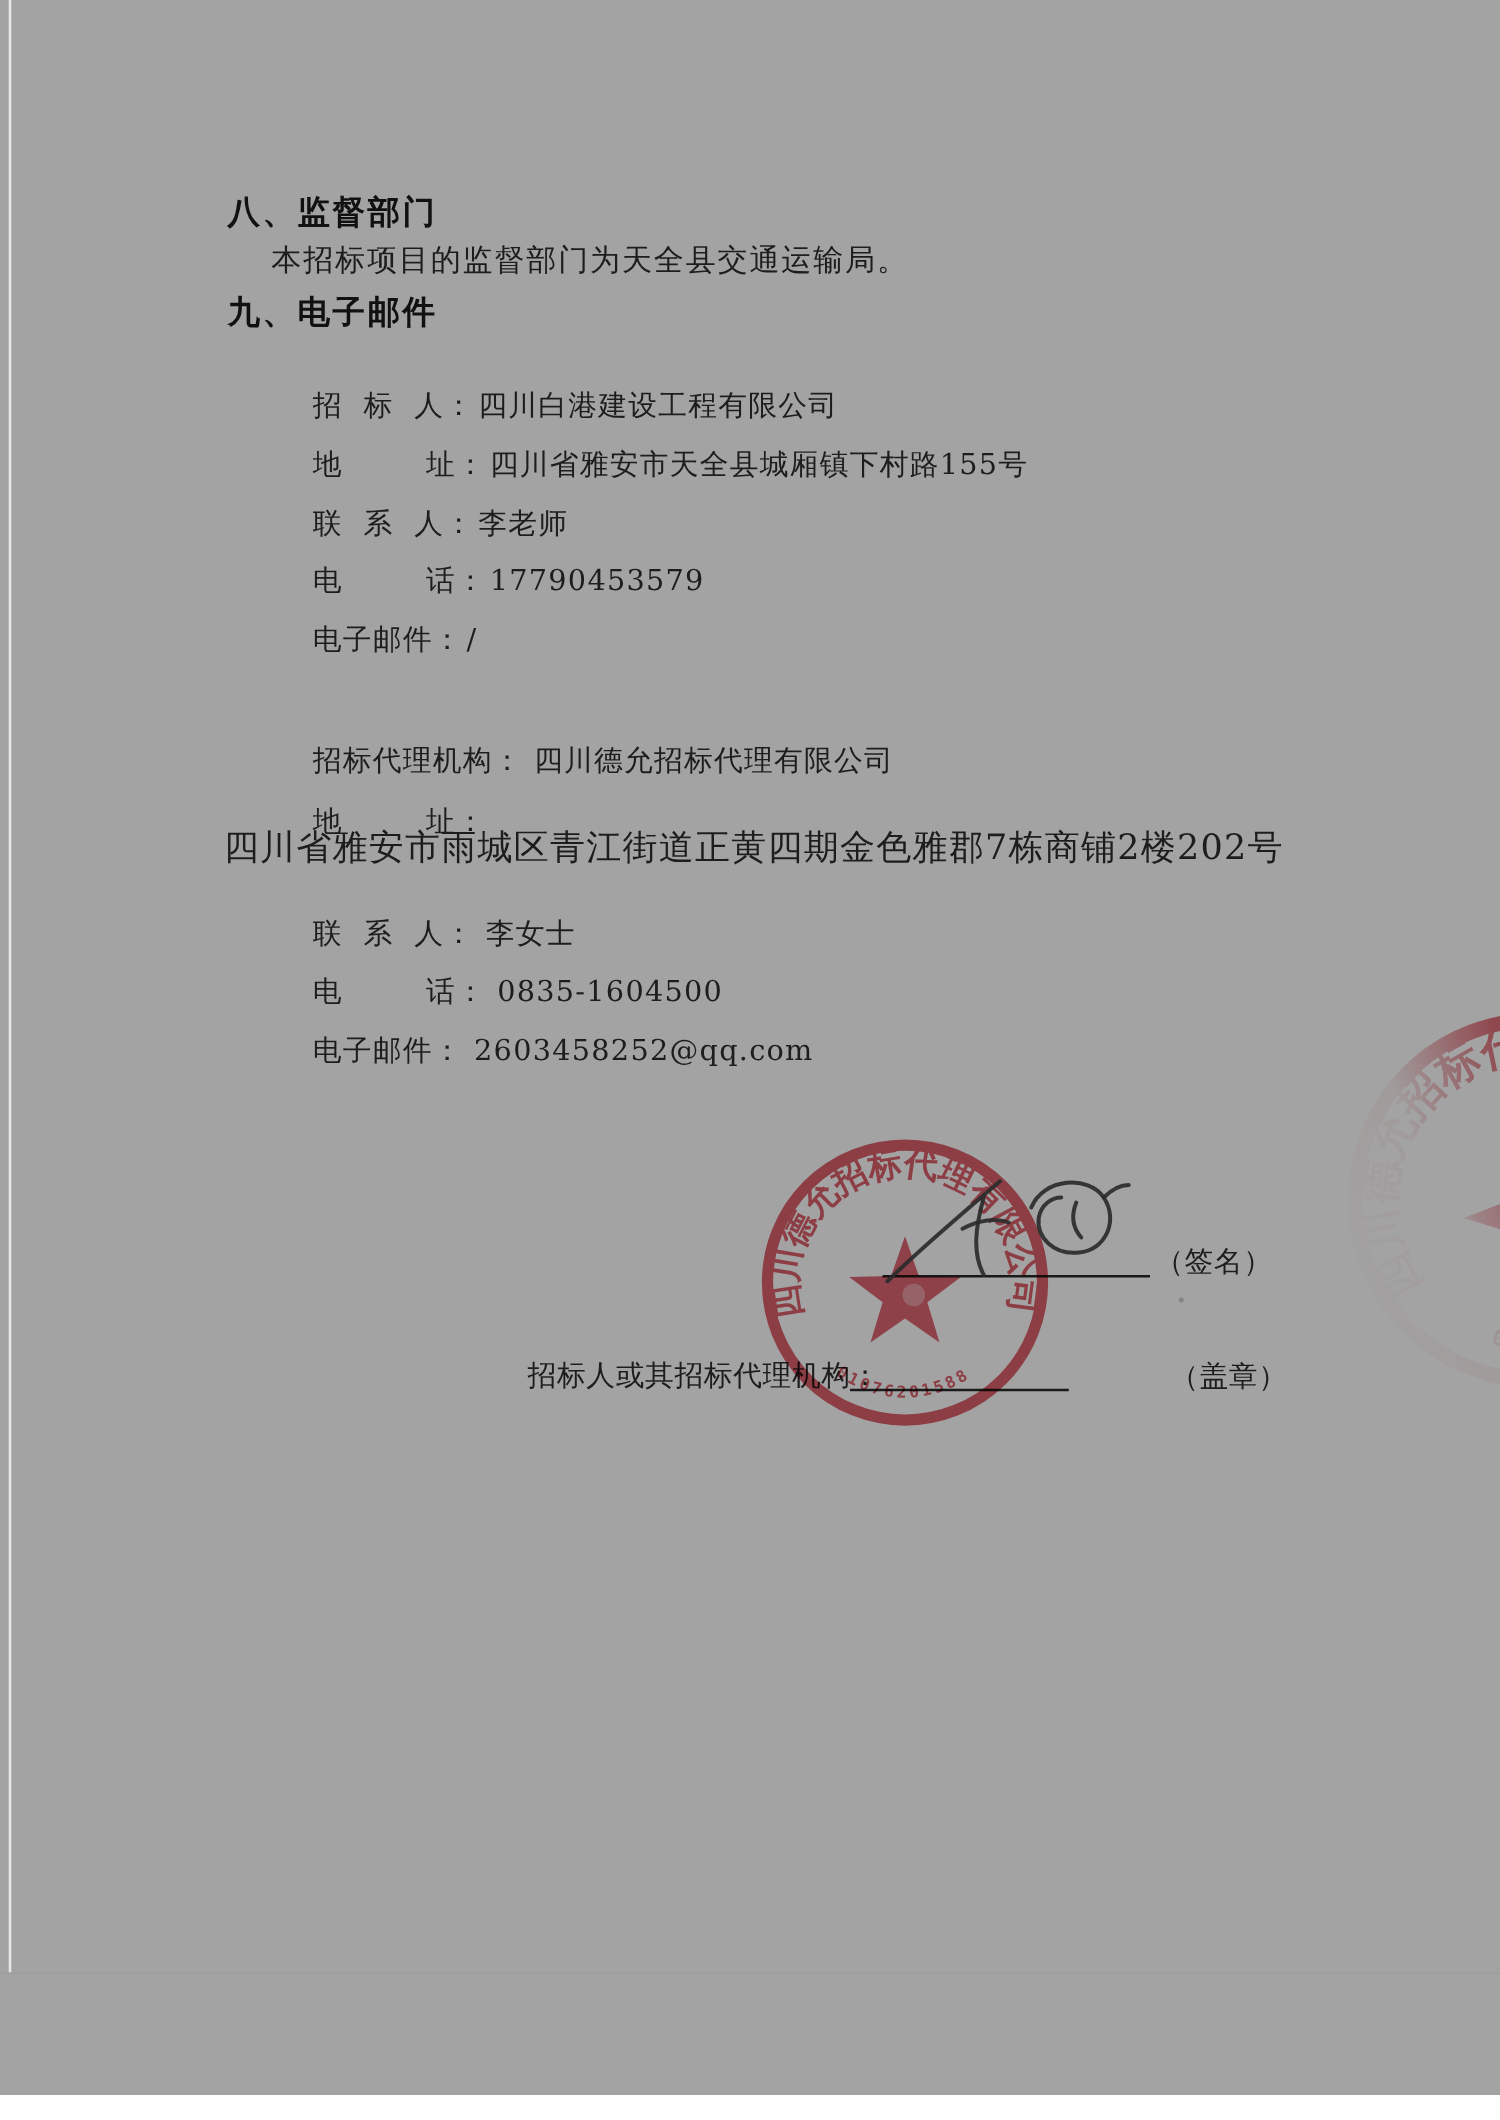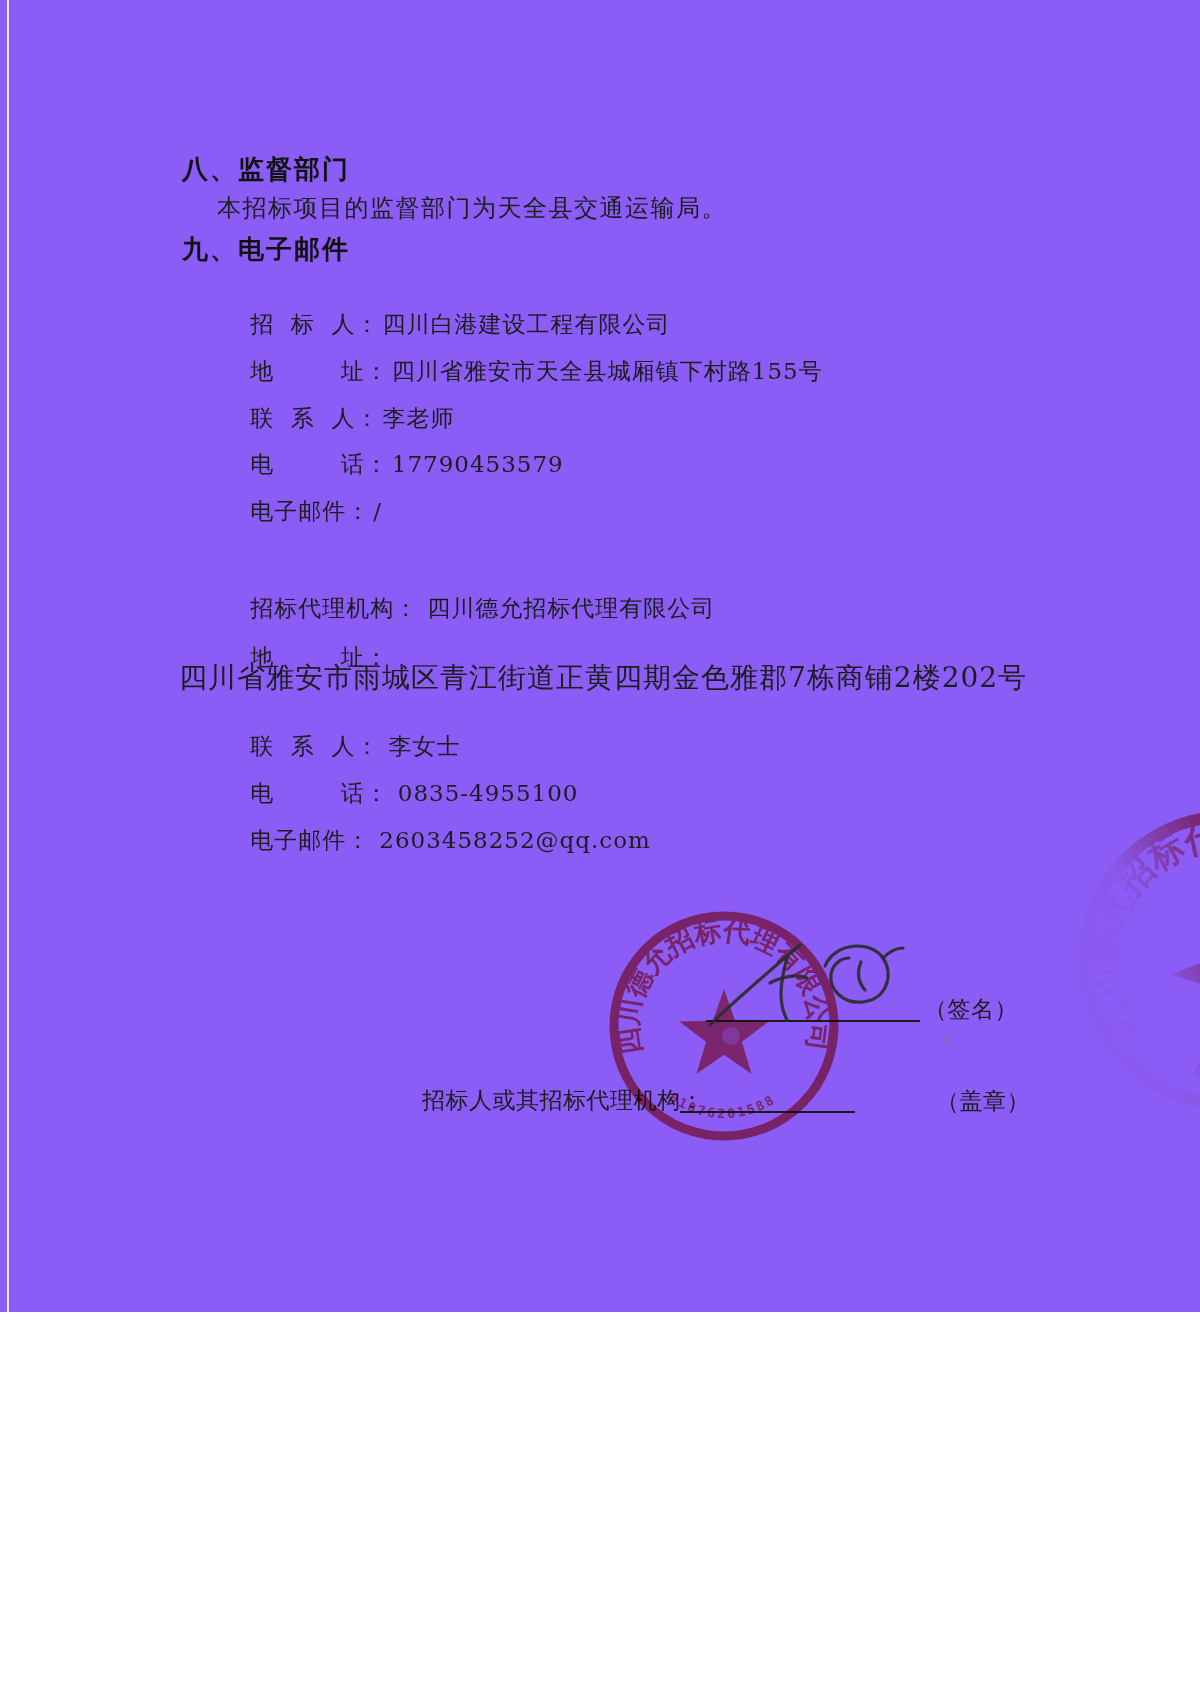--- a/index.html
+++ b/index.html
@@ -1,17 +1,17 @@
 <!DOCTYPE html>
 <html><head>
 <meta charset="utf-8">
 <style>
   html,body{margin:0;padding:0;background:#ffffff;}
   .page{
-    position:relative;width:1200px;height:1312px;background:#8b5cf6;
+    position:relative;width:1200px;height:1676px;background:#a3a3a3;
     overflow:hidden;
     font-family:"DejaVu Serif","Liberation Serif",serif;
     color:#1d1d1d;
   }
   .line{position:absolute;left:217px;font-size:23px;white-space:pre;letter-spacing:1px;}
   .lbl{white-space:pre;}
   .val{margin-left:3px;white-space:pre;text-align:right;}
   .agency .val{margin-left:9px;}
   .heading{
     position:absolute;left:182px;
@@ -67,21 +67,21 @@
     <span class="lbl">电子邮件：</span><span class="val">/</span>
   </div>
   <div class="line agency" style="top:616px">
     <span class="lbl">地        址：</span><span class="val"></span>
   </div>
   <div class="addr2" style="top:659px">四川省雅安市雨城区青江街道正黄四期金色雅郡7栋商铺2楼202号</div>
   <div class="line agency" style="top:705px">
     <span class="lbl">联  系  人：</span><span class="val">李女士</span>
   </div>
   <div class="line agency" style="top:752px">
-    <span class="lbl">电        话：</span><span class="val">0835-4955100</span>
+    <span class="lbl">电        话：</span><span class="val">0835-1604500</span>
   </div>
   <div class="line agency" style="top:799px">
     <span class="lbl">电子邮件：</span><span class="val">2603458252@qq.com</span>
   </div>
 
   <div class="underline" style="left:706px;top:1020px;width:214px"></div>
   <div class="sigline-label" style="left:924px;top:994px">（签名）</div>
 
   <div class="sigline-label" style="left:422px;top:1085px">招标人或其招标代理机构：</div>
   <div class="underline" style="left:680px;top:1111px;width:175px"></div>

